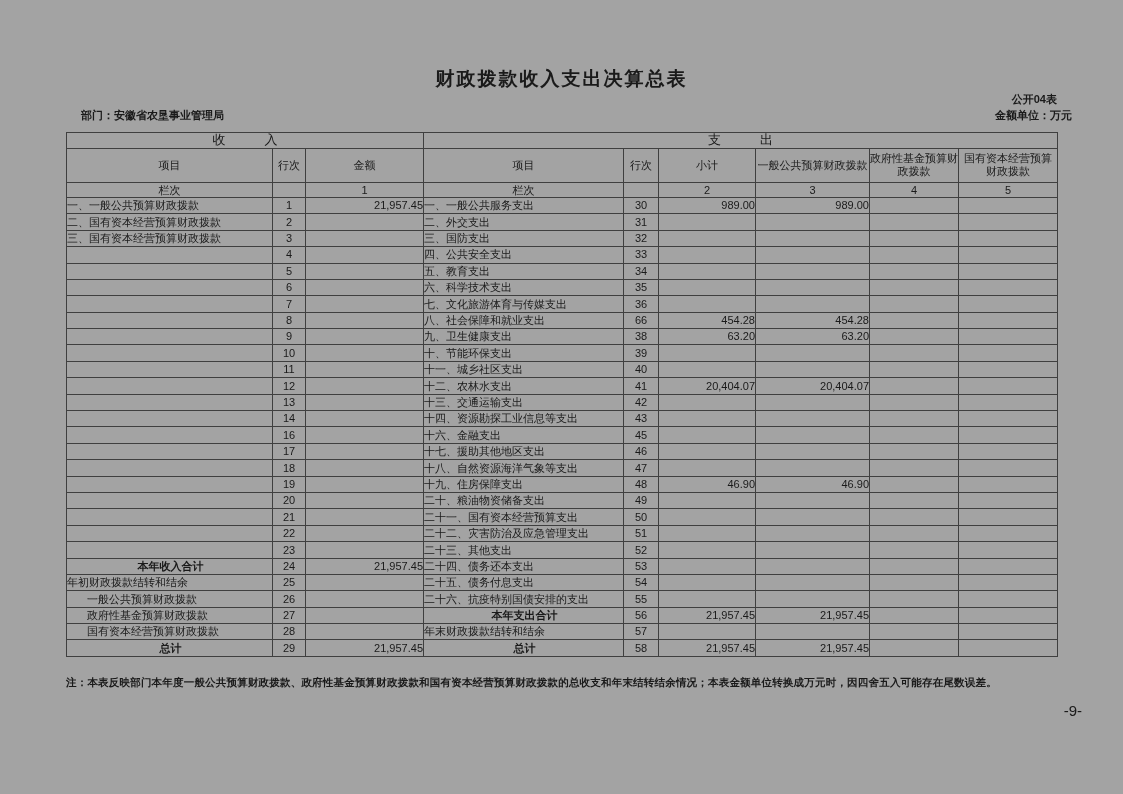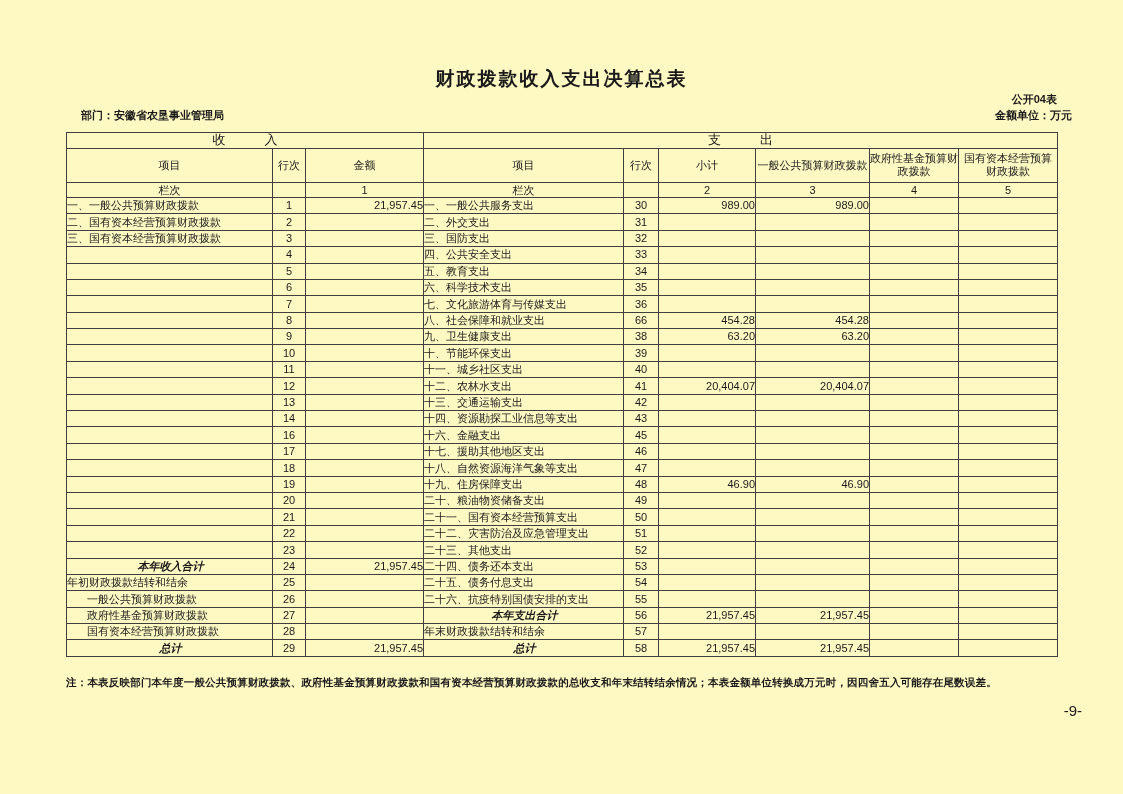--- a/index.html
+++ b/index.html
@@ -3,21 +3,21 @@
 <meta charset="utf-8">
 <style>
   :root{
     --border:#3f3f3f;
     --text:#1a1a1a;
   }
   html,body{margin:0;padding:0;background:#fff;}
   .page{
     position:relative;
     width:1123px;height:794px;
-    background:#fef9c3;
+    background:#a3a3a3;
     font-family:"Liberation Sans","DejaVu Sans",sans-serif;
     color:var(--text);
     overflow:hidden;
   }
   .title{
     position:absolute;left:66px;top:66px;width:991px;
     text-align:center;font-size:19px;font-weight:bold;letter-spacing:2px;
   }
   .form-no{
     position:absolute;left:66px;top:92px;width:991px;
@@ -37,21 +37,21 @@
     border:1px solid var(--border);
     padding:0;overflow:hidden;white-space:nowrap;
     font-weight:normal;vertical-align:middle;
   }
   th.sec{height:14px;text-align:center;font-size:13px;}
   tr.colhead th{height:33px;text-align:center;white-space:normal;line-height:1.25;}
   tr.lanci td{height:14px;text-align:center;margin-left:28px;}
   tbody tr.datarow td{height:15.4px;}
   td.item{text-align:left;padding-left:3px;}
   td.item.indent{padding-left:20px;}
-  td.item.total{text-align:center;font-weight:bold;padding-left:2px;font-style:italic;}
+  td.item.total{text-align:center;font-weight:bold;padding-left:2px;}
   td.line{text-align:center;}
   td.num{text-align:right;padding-right:2px;}
   .note{
     position:absolute;left:66px;top:676px;width:1020px;
     font-size:10.5px;font-weight:600;letter-spacing:0.2px;
   }
   .pageno{
     position:absolute;left:1020px;top:702px;width:62px;
     text-align:right;font-size:15px;
   }

